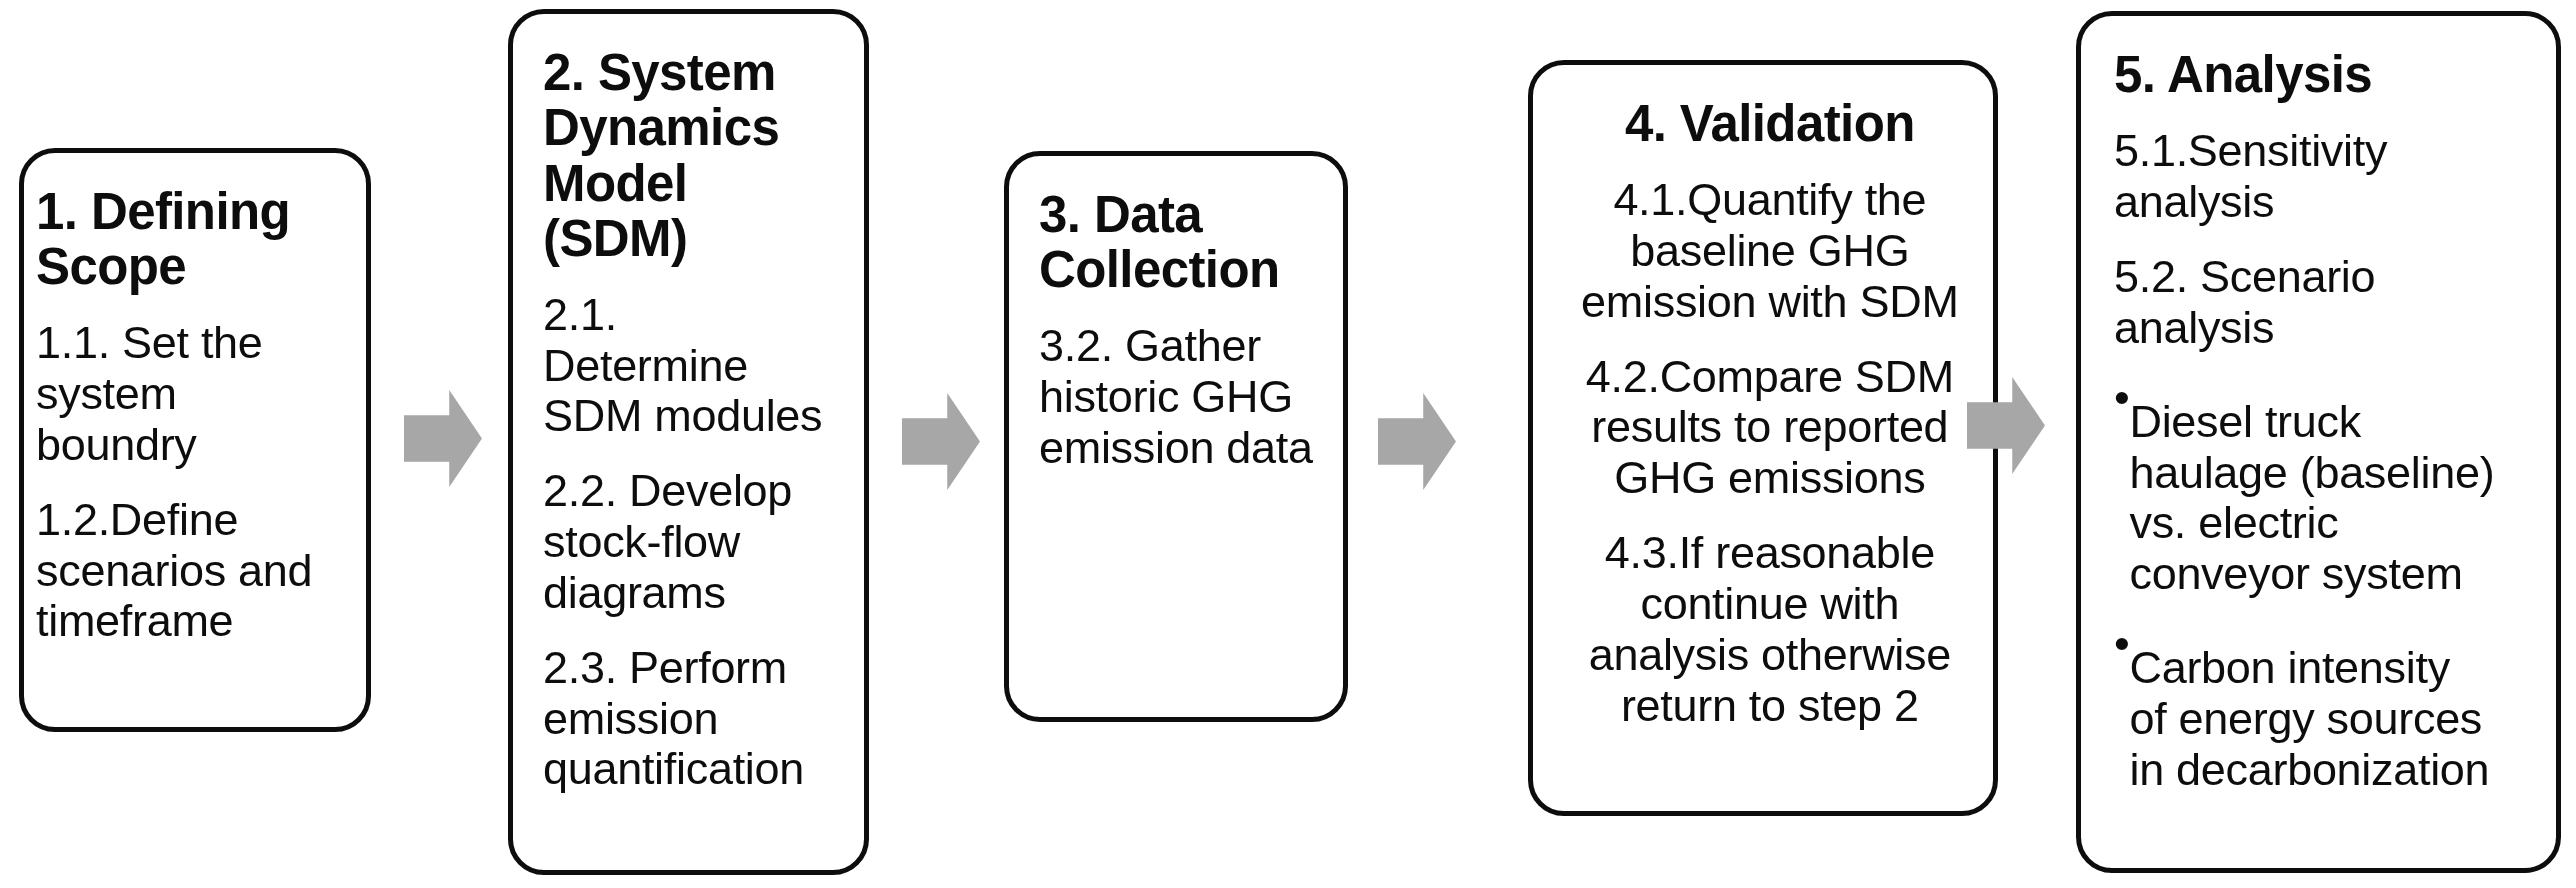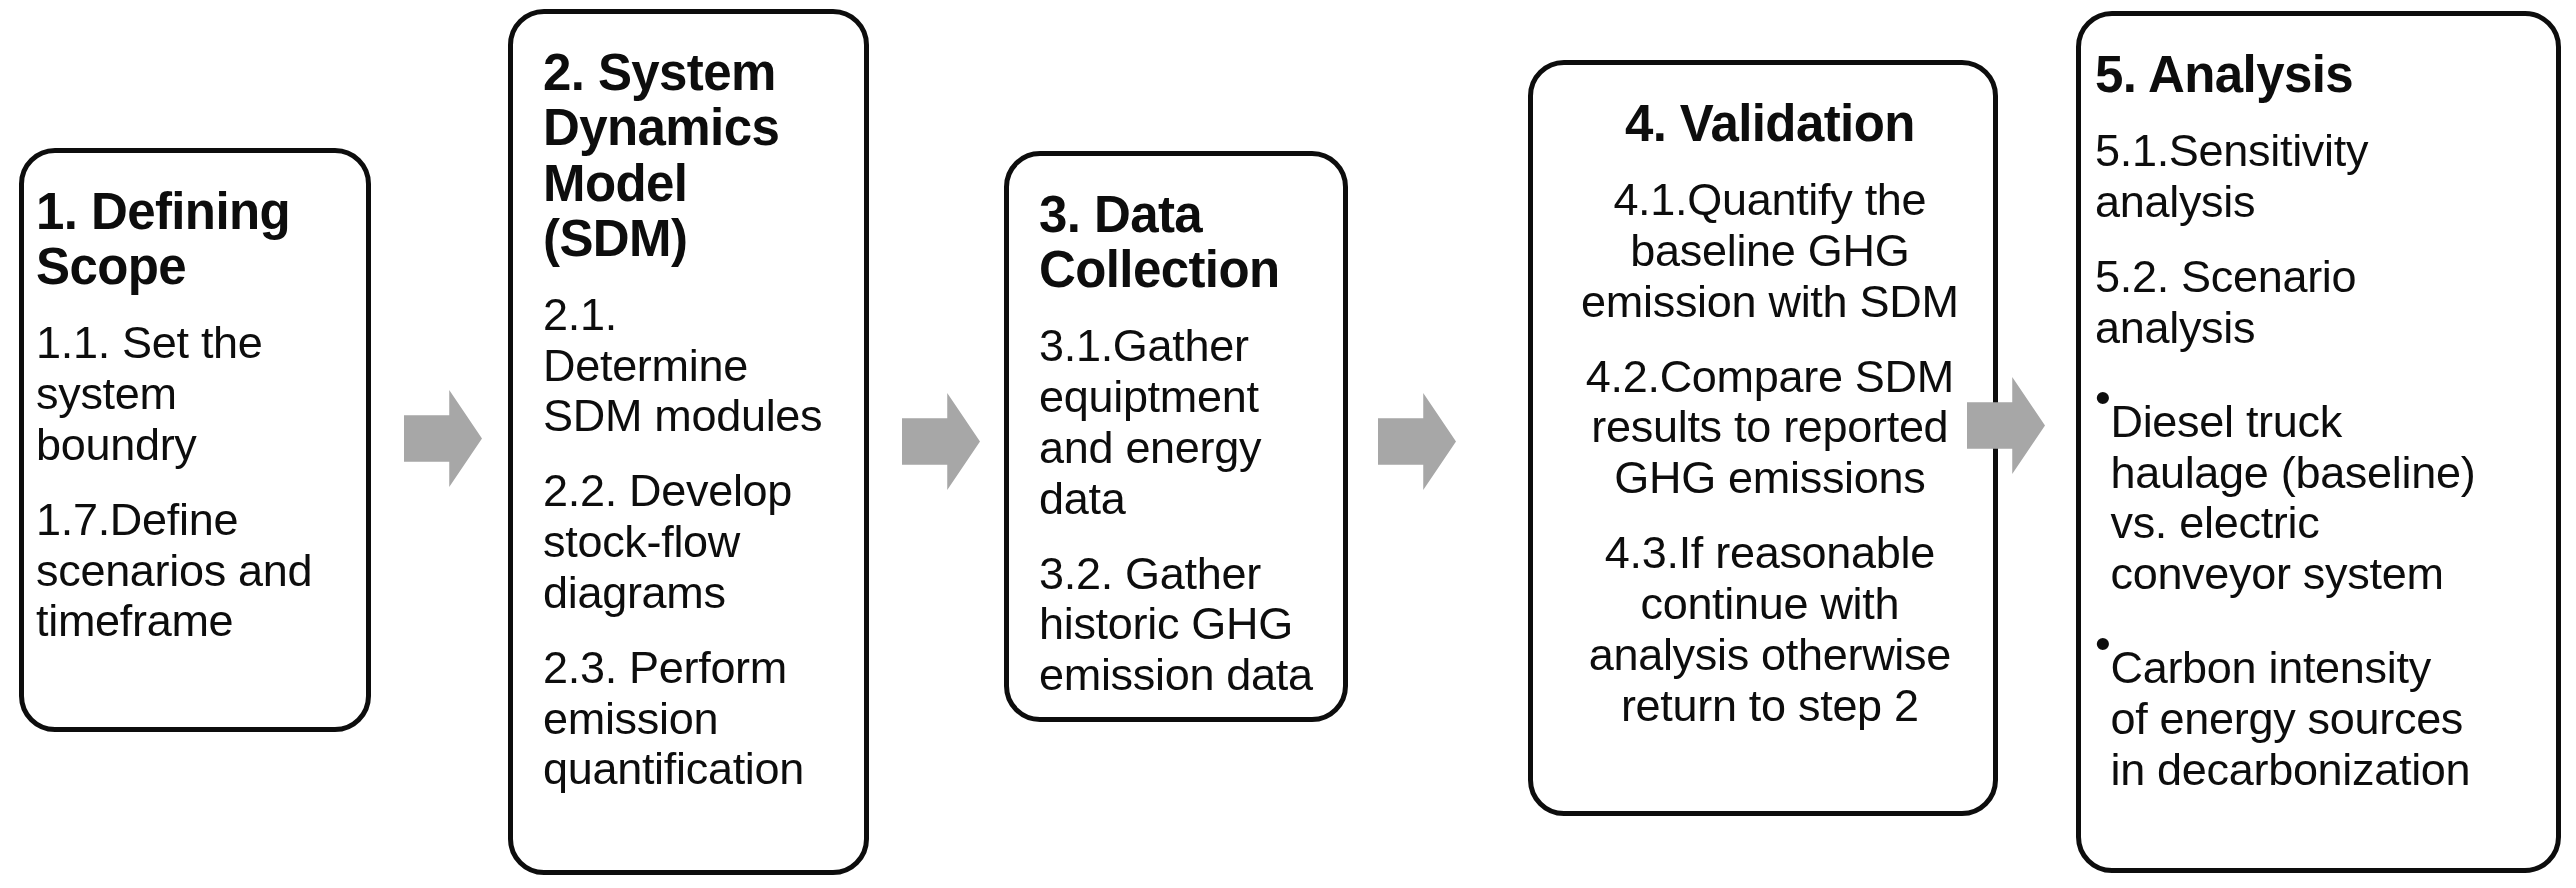--- a/index.html
+++ b/index.html
@@ -34,21 +34,21 @@
     white-space:pre-line;
     margin-top:24px;
   }
   .bullet-row{display:flex;margin-top:19px;}
   .bullet{flex:0 0 auto;line-height:1.13;}
   .bullet-text{white-space:pre-line;margin-top:24px;}
   .b1{left:19px;  top:148px; width:352px; height:584px;padding-left:12px;}
   .b2{left:508px; top:9.4px;  width:361px; height:866px;}
   .b3{left:1004px;top:151px; width:344px; height:571px;}
   .b4{left:1528px;top:60px;  width:470px; height:756px;text-align:center;}
-  .b5{left:2076px;top:11.3px;  width:485px; height:862px; padding-left:14px;}
+  .b5{left:2076px;top:11.3px;  width:485px; height:862px; padding-left:33px;}
   .arrow{
     position:absolute;
     width:78px;height:97px;
     background:#a7a7a7;
     clip-path:polygon(0 26%,58% 26%,58% 0,100% 50%,58% 100%,58% 74%,0 74%);
   }
   .a1{left:404px; top:390px;}
   .a2{left:902px;top:393px;}
   .a3{left:1378px;top:393px;}
   .a4{left:1967px;top:377px;}
@@ -57,21 +57,21 @@
 <body>
 
 <div class="canvas">
 
   <div class="box b1">
     <div class="title">1. Defining
 Scope</div>
     <div class="item">1.1. Set the
 system
 boundry</div>
-    <div class="item">1.7.Define
+    <div class="item">1.2.Define
 scenarios and
 timeframe</div>
   </div>
 
   <div class="arrow a1" style="background: rgb(167, 167, 167);"></div>
 
   <div class="box b2">
     <div class="title">2. System
 Dynamics
 Model
@@ -85,24 +85,20 @@
     <div class="item">2.3. Perform
 emission
 quantification</div>
   </div>
 
   <div class="arrow a2" style="background: rgb(167, 167, 167);"></div>
 
   <div class="box b3">
     <div class="title">3. Data
 Collection</div>
-    <div class="item">3.1.Gather
-equiptment
-and energy
-data</div>
     <div class="item">3.2. Gather
 historic GHG
 emission data</div>
   </div>
 
   <div class="arrow a3" style="background: rgb(167, 167, 167);"></div>
 
   <div class="box b4">
     <div class="title">4. Validation</div>
     <div class="item">4.1.Quantify the

